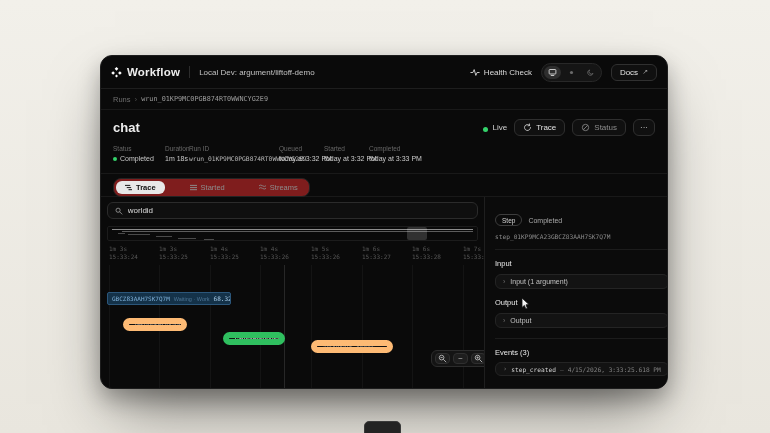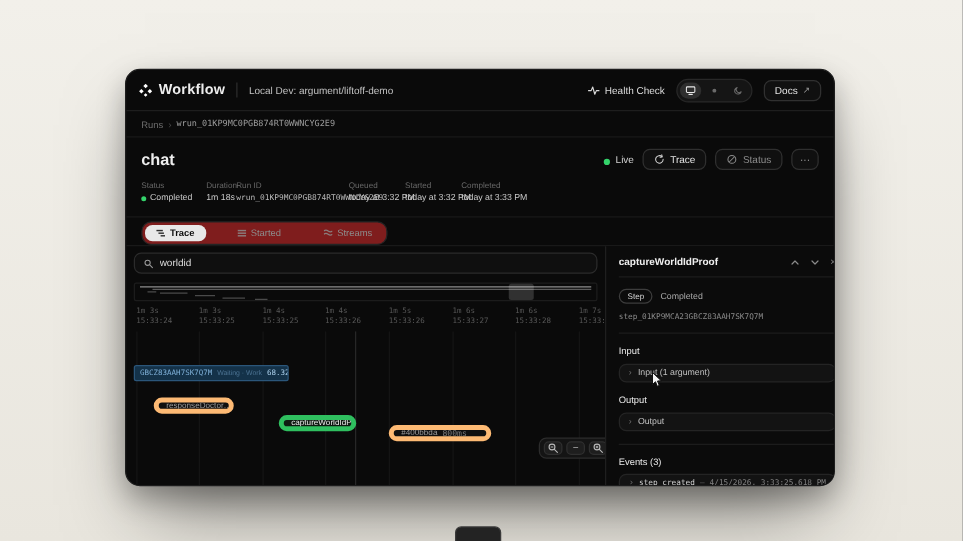--- a/index.html
+++ b/index.html
@@ -79,21 +79,21 @@
 
   .waterfall { position:absolute; left:0; top:68px; right:0; bottom:0; overflow:hidden; }
   .gridline { position:absolute; top:0; bottom:0; width:1px; background:#141414; }
   .sel-line { position:absolute; top:0; bottom:0; width:1px; background:#272727; left:183px; }
 
   .root-bar { position:absolute; left:6px; top:27px; width:124px; height:13px; background:#143249; border:1px solid #2b567a; border-radius:2px; display:flex; align-items:center; gap:4px; padding:0 4px; overflow:hidden; }
   .root-id { font-family:"DejaVu Sans Mono",monospace; font-size:6px; color:#7fb0d8; white-space:nowrap; }
   .root-meta { font-size:5.5px; color:#4d7494; white-space:nowrap; }
   .root-dur { margin-left:auto; font-family:"DejaVu Sans Mono",monospace; font-size:6px; color:#aacfeb; }
 
-  .pill { position:absolute; height:13px; border:4px solid #fdba74; border-radius:999px; background:rgba(18,18,18,.85); display:flex; align-items:center; justify-content:flex-start; gap:4px; font-size:6.5px; color:#9b9b9b; padding:0 6px; white-space:nowrap; overflow:hidden; }
+  .pill { position:absolute; height:13px; border:6px solid #fdba74; border-radius:999px; background:rgba(18,18,18,.85); display:flex; align-items:center; justify-content:flex-start; gap:4px; font-size:6.5px; color:#9b9b9b; padding:0 6px; white-space:nowrap; overflow:hidden; }
   .pill.response { left:22px; top:53px; width:64px; }
   .pill.capture  { left:122px; top:67px; width:62px; border-color:#2fbf5f; color:#ececec; background:#0f1a12; }
   .pill.misc     { left:210px; top:75px; width:82px; }
   .pill .p-dur { font-family:"DejaVu Sans Mono",monospace; color:#7d7d7d; }
 
   .zoom-controls { position:absolute; left:330px; top:85px; display:flex; gap:3px; background:#141414; border:1px solid #2c2c2c; border-radius:6px; padding:2px 3px; }
   .zctl { width:15px; height:11px; display:flex; align-items:center; justify-content:center; color:#b8b8b8; background:#1e1e1e; border:1px solid #2f2f2f; border-radius:4px; font-size:8px; line-height:1; }
 
   
   .panel { flex:1; border-left:1px solid #1f1f1f; background:#0b0b0b; position:relative; padding:8px 16px 0 10px; display:flex; flex-direction:column; }
@@ -338,38 +338,20 @@
               <line x1="2.8" y1="4" x2="5.2" y2="4" stroke="currentColor" stroke-width="1"></line>
               <line x1="4" y1="2.8" x2="4" y2="5.2" stroke="currentColor" stroke-width="1"></line>
               <line x1="6.1" y1="6.1" x2="8.8" y2="8.8" stroke="currentColor" stroke-width="1" stroke-linecap="round"></line>
             </svg>
           </div>
         </div>
       </div>
     </div>
 
     <div class="panel">
-      <div class="panel-header">
-        <span class="panel-title">captureWorldIdProof</span>
-        <div class="panel-icons">
-          <span class="picon">
-            <svg width="8" height="8" viewBox="0 0 10 10">
-                <polyline points="2,6.5 5,3.5 8,6.5" fill="none" stroke="currentColor" stroke-width="1.2" stroke-linecap="round" stroke-linejoin="round"></polyline>
-              </svg>
-          </span>
-          <span class="picon">
-            <svg width="8" height="8" viewBox="0 0 10 10">
-                <polyline points="2,3.5 5,6.5 8,3.5" fill="none" stroke="currentColor" stroke-width="1.2" stroke-linecap="round" stroke-linejoin="round"></polyline>
-              </svg>
-          </span>
-          <span class="picon">
-              <span>×</span>
-            </span>
-        </div>
-      </div>
 
       <div class="step-row">
         <span class="badge">Step</span>
         <span class="step-status">Completed</span>
       </div>
       <div class="step-id">step_01KP9MCA23GBCZ83AAH7SK7Q7M</div>
 
       <div class="sec-heading">Input</div>
       <div class="sec-row">
         <span class="chev">›</span>

